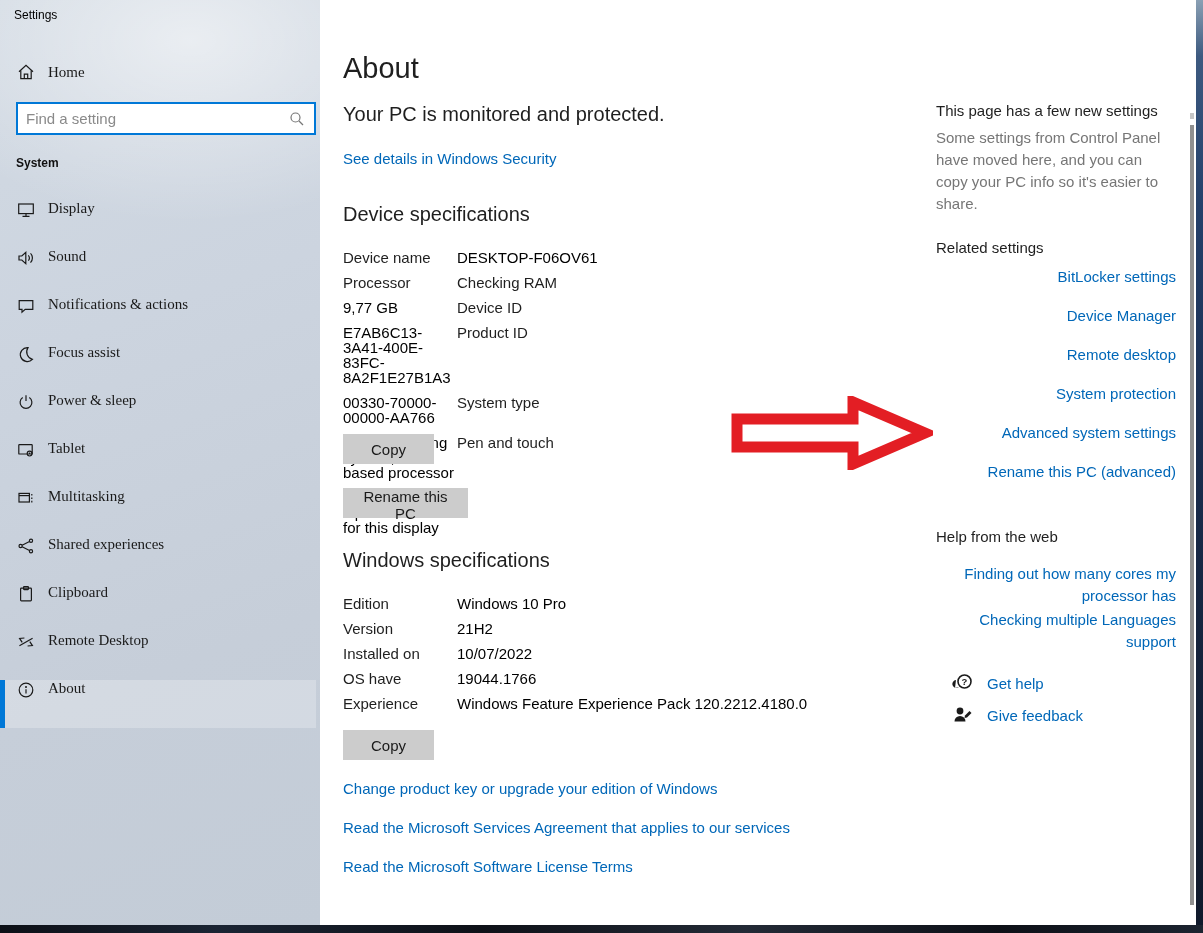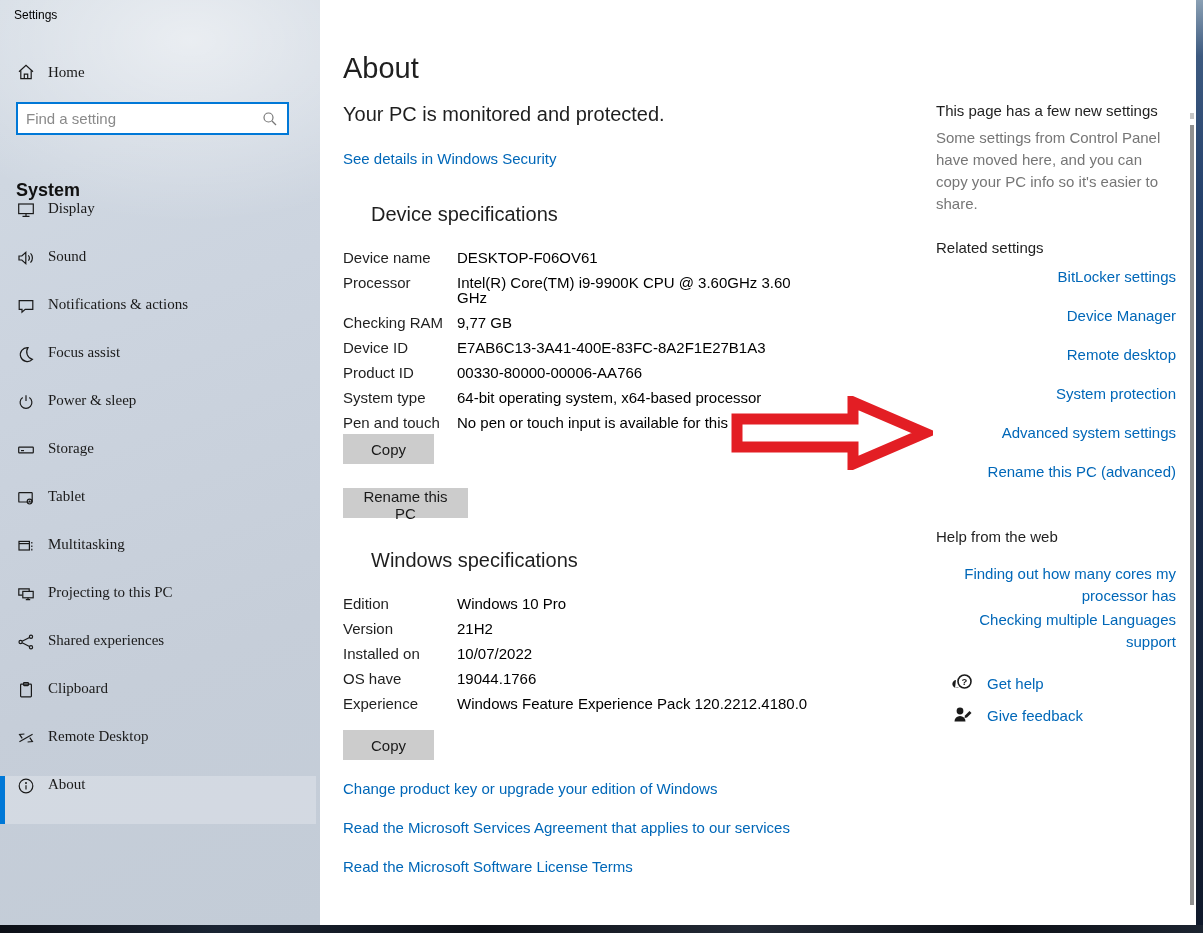--- a/index.html
+++ b/index.html
@@ -34,31 +34,31 @@
   .app-title {
     position:absolute; left:14px; top:8px; font-size:12px; color:#000;
   }
   .home-item {
     position:absolute; left:0; top:48px; width:320px; height:48px;
     display:flex; align-items:center; cursor:pointer;
   }
   .nav-icon { width:20px; height:20px; margin-left:16px; flex:0 0 20px; }
   .nav-label { margin-left:12px; font-size:15px; color:#1a1a1a;font-family:Liberation Serif, serif; }
   .search-box {
-    position:absolute; left:16px; top:102px; width:273px; height:33px;
+    position:absolute; left:16px; top:102px; width:300px; height:33px;
     background:#fff; border:2px solid #0078d7; display:flex; align-items:center;
   }
   .search-box input {
     border:none; outline:none; flex:1; height:100%; padding-left:8px;
     font-size:15px; font-family:"Liberation Sans", sans-serif; color:#1a1a1a;
   }
   .search-box input::placeholder { color:#8a8a8a; }
   .search-glass { width:16px; height:16px; margin-right:9px; flex:0 0 16px; }
   .section-header {
-    position:absolute; left:16px; top:156px; font-size:18px; font-weight:bold; color:#111;margin-top:24px;
+    position:absolute; left:16px; top:156px; font-size:12px; font-weight:bold; color:#111;
   }
   .nav-list { position:absolute; left:0; top:200px; width:320px; }
   .nav-item {
     position:relative; width:316px; height:48px;
     display:flex; cursor:pointer;
   }
   .nav-item.selected { background:rgba(255,255,255,0.25); }
   .sel-bar {
     position:absolute; left:0; top:0; width:5px; height:48px; background:#0078d7;
     display:none;
@@ -80,21 +80,21 @@
   }
   .page-title {
     position:absolute; left:23px; top:52px; font-size:29px; font-weight:300; color:#1f1f1f;
   }
   .monitored {
     position:absolute; left:23px; top:103px; font-size:20px; font-weight:400; color:#1f1f1f;
   }
   a.link { color:#0067b8; text-decoration:none; font-size:15px; cursor:pointer; }
   .security-link { position:absolute; left:23px; top:150px; }
   .section-title {
-    position:absolute; left:23px; font-size:20px; font-weight:400; color:#1f1f1f;margin-left:28px;
+    position:absolute; left:23px; font-size:20px; font-weight:400; color:#1f1f1f;
   }
   .spec-grid {
     position:absolute; left:23px; width:480px;
     display:grid; grid-template-columns:114px 1fr; row-gap:10px;
     font-size:15px; line-height:15px;
   }
   .spec-label { color:#1f1f1f; }
   .spec-value { color:#000000; }
   .btn {
     position:absolute; height:30px; background:#cccccc; border:none;
@@ -189,28 +189,20 @@
 
       <div class="nav-item">
 
         <svg class="icon nav-icon" viewBox="0 0 20 20">
           <path d="M10 3.2 V9"></path>
             <path d="M6.7 5.6 a5.9 5.9 0 1 0 6.6 0"></path>
         </svg>
         <span class="nav-label">Power &amp; sleep</span>
       </div>
 
-      <div class="nav-item">
-
-        <svg class="icon nav-icon" viewBox="0 0 20 20">
-          <rect x="2.7" y="7.2" width="14.6" height="5.6" rx="0.6"></rect>
-            <path d="M5 10.6 H8"></path>
-        </svg>
-        <span class="nav-label">Storage</span>
-      </div>
 
       <div class="nav-item">
 
         <svg class="icon nav-icon" viewBox="0 0 20 20">
           <rect x="2.8" y="4.6" width="13.4" height="9.4" rx="0.6"></rect>
           <circle cx="13.6" cy="13.6" r="2.4"></circle>
             <path d="M13.6 12.4 V14"></path>
         </svg>
         <span class="nav-label">Tablet</span>
       </div>
@@ -218,29 +210,20 @@
       <div class="nav-item">
 
         <svg class="icon nav-icon" viewBox="0 0 20 20">
           <rect x="3" y="5.4" width="10.4" height="8.6"></rect>
             <path d="M3 7.6 H13.4"></path>
           <path d="M15.8 6 V7.6 M15.8 9.4 V11 M15.8 12.8 V14.4"></path>
         </svg>
         <span class="nav-label">Multitasking</span>
       </div>
 
-      <div class="nav-item">
-
-        <svg class="icon nav-icon" viewBox="0 0 20 20">
-          <path d="M6.4 11.2 H2.8 V4.8 H13.2 V7"></path>
-            <rect x="6.8" y="7.4" width="10.4" height="6.4"></rect>
-            <path d="M12 13.8 V15.4 M9.8 15.6 H14.2"></path>
-        </svg>
-        <span class="nav-label">Projecting to this PC</span>
-      </div>
 
       <div class="nav-item">
 
         <svg class="icon nav-icon" viewBox="0 0 20 20">
           <circle cx="4.6" cy="10" r="1.6"></circle>
             <circle cx="15" cy="4.8" r="1.6"></circle>
             <circle cx="15" cy="15.2" r="1.6"></circle>
           <path d="M6.1 9.2 L13.5 5.5 M6.1 10.8 L13.5 14.5"></path>
         </svg>
         <span class="nav-label">Shared experiences</span>
@@ -301,27 +284,26 @@
     <h1 class="page-title">About</h1>
     <div class="monitored">Your PC is monitored and protected.</div>
     <a class="link security-link">See details in Windows Security</a>
 
     <h2 class="section-title" style="top:203px">Device specifications</h2>
 
     <div class="spec-grid" style="top:250px">
       <span class="spec-label">Device name</span>
       <span class="spec-value">DESKTOP-F06OV61</span>
       <span class="spec-label">Processor</span>
-      <span class="spec-value">Intel(R) Core(TM) i9-9900K CPU @ 3.60GHz   3.60 GHz</span>
       <span class="spec-label">Checking RAM</span>
       <span class="spec-value">9,77 GB</span>
       <span class="spec-label">Device ID</span>
       <span class="spec-value">E7AB6C13-3A41-400E-83FC-8A2F1E27B1A3</span>
       <span class="spec-label">Product ID</span>
-      <span class="spec-value">00330-80000-00006-AA766</span>
+      <span class="spec-value">00330-70000-00000-AA766</span>
       <span class="spec-label">System type</span>
       <span class="spec-value">64-bit operating system, x64-based processor</span>
       <span class="spec-label">Pen and touch</span>
       <span class="spec-value">No pen or touch input is available for this display</span>
     </div>
 
     <button class="btn" style="left:23px; top:434px; width:91px">Copy</button>
     <button class="btn" style="left:23px; top:488px; width:125px">Rename this PC</button>
 
     <h2 class="section-title" style="top:549px">Windows specifications</h2>

